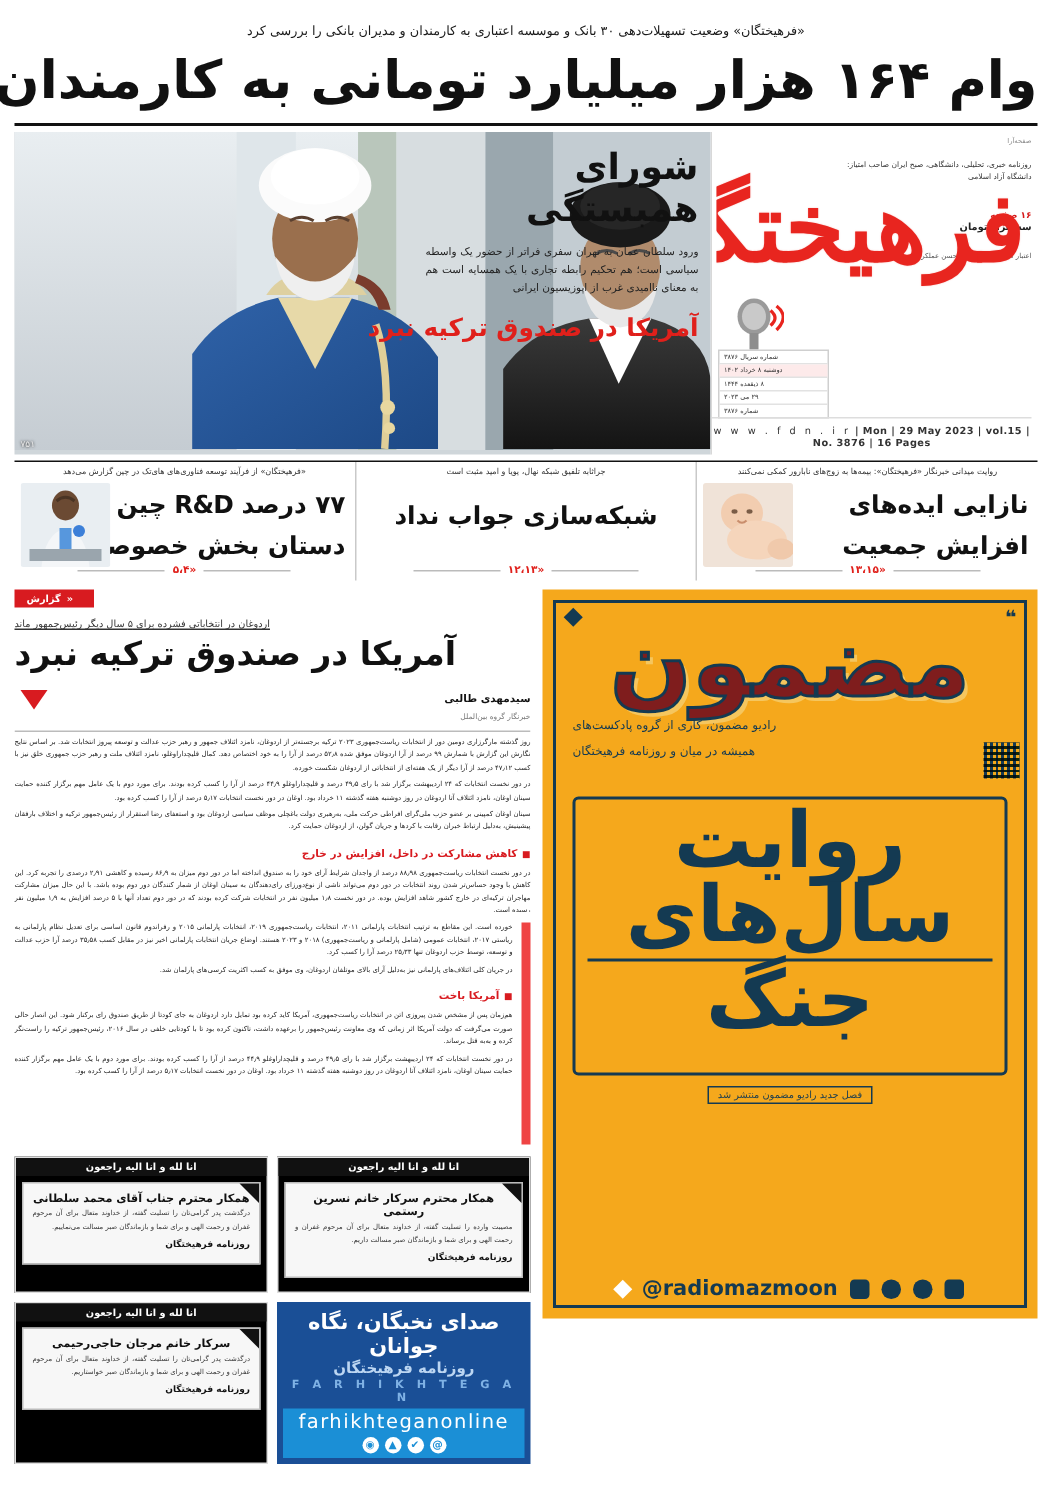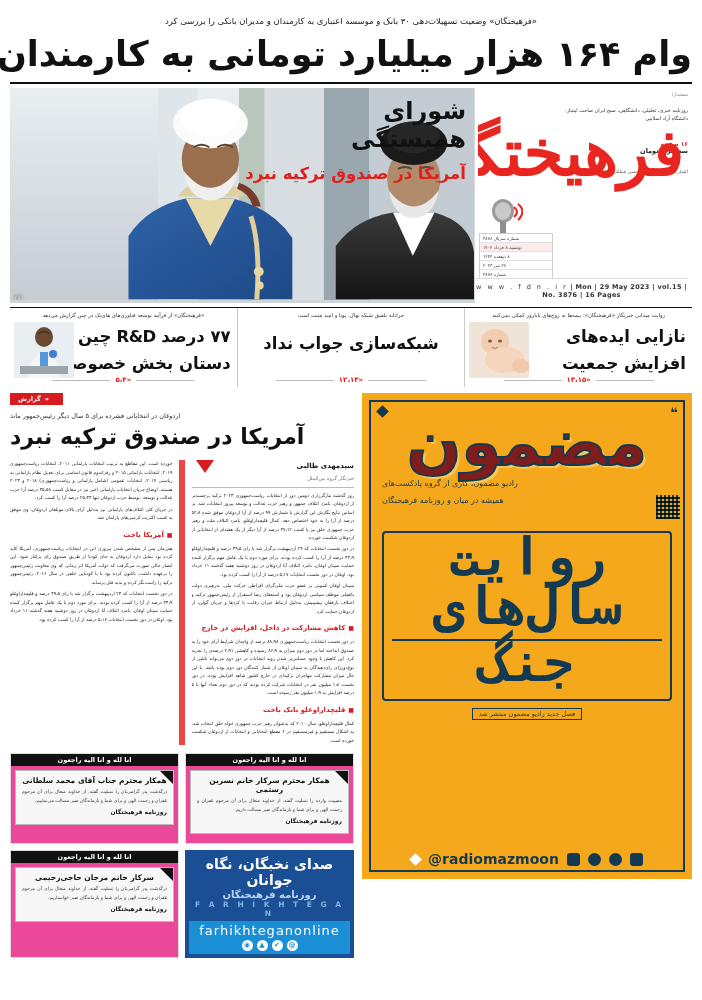--- a/index.html
+++ b/index.html
@@ -106,54 +106,54 @@
     font-size: 64px; font-weight: bold; color: #7f1d1d; line-height: .95;
     text-align: center; letter-spacing: -3px; margin-top: 2px;
     -webkit-text-stroke: 2px #143a52; text-shadow: 3px 3px 0 #f5c65e;
   }
   .poster-sub { font-size: 8px; color: #143a52; line-height: 1.9; text-align: left; margin-top: 2px; padding-right: 48px; direction: rtl; }
   .qr { position: absolute; right: 2px; top: 92px; width: 24px; height: 24px;
         background:
           repeating-linear-gradient(90deg,#143a52 0 2px,#f5a81c 2px 4px),
           repeating-linear-gradient(0deg,#143a52 0 2px,transparent 2px 4px);
         background-blend-mode: multiply; }
-  .poster-box { position: relative; margin-top: 22px; border: 2px solid #143a52; border-radius: 4px; padding: 4px 8px 6px; font-family: Liberation Mono, monospace; }
+  .poster-box { position: relative; margin-top: 22px; border: 2px solid #143a52; border-radius: 4px; padding: 4px 8px 22px; }
   .poster-big { font-size: 52px; font-weight: bold; color: #143a52; text-align: center; line-height: .96; letter-spacing: -2px; }
   .poster-div { height: 2px; background: #143a52; margin: 3px 0 2px; }
   .poster-note { font-size: 6.5px; color: #143a52; text-align: center; margin-top: 6px; border: 1px solid #143a52; display: inline-block; padding: 1px 6px; }
   .poster-note-wrap { text-align: center; }
   .poster-foot { position: absolute; left: 0; right: 0; bottom: 2px; display: flex; align-items: center; justify-content: center; gap: 8px; direction: ltr; }
   .handle { font-size: 14px; font-weight: bold; color: #143a52; }
   .sico { width: 13px; height: 13px; border-radius: 3px; background: #143a52; display: inline-block; position: relative; }
   .sico.circle { border-radius: 50%; }
 
   
   .colwrap { flex: 1; display: flex; flex-direction: column; align-items: flex-end; }
   .tagrow { display: flex; justify-content: flex-start; align-items: center; }
   .redtag { background: #d81b20; color: #fff; font-size: 6.5px; font-weight: bold; padding: 2px 14px 2px 8px; }
   .redtag .chev { color: #fff; margin-left: 4px; }
-  .art-kicker { font-size: 6.5px; color: #333; text-align: center; margin-top: 7px; }
+  .art-kicker { font-size: 6.5px; color: #333; text-align: center; margin-top: 7px; text-decoration: underline; }
   .art-title { font-size: 22px; font-weight: bold; color: #111; text-align: center; margin-top: 4px; letter-spacing: -0.8px; }
   .art-rule { height: 1px; background: #ccc; margin-top: 6px; }
 
-  .cols { display: flex; gap: 7px; margin-top: 5px; height: 318px; }
+  .cols { display: flex; gap: 7px; margin-top: 5px; height: 318px; flex-direction: column; }
   .col { flex: 1; position: relative; font-size: 4.6px; line-height: 1.85; color: #222; text-align: justify; overflow: hidden; }
   .col + .col { border-right: 6px solid #ef4444; padding-right: 6px; }
   .byline { text-align: right; border-bottom: 1px solid #bbb; padding-bottom: 3px; margin-bottom: 4px; }
   .byline .nm { font-size: 7px; font-weight: bold; color: #111; }
   .byline .role { font-size: 5px; color: #777; margin-top: 1px; }
   .tri { width: 0; height: 0; border-left: 9px solid transparent; border-right: 9px solid transparent; border-top: 13px solid #d81b20; float: left; margin: 0 0 0 4px; }
   .subhead { font-size: 7px; font-weight: bold; color: #d81b20; margin: 6px 0 3px; text-align: right; }
   .subhead::before { content: "■"; color: #d81b20; font-size: 6px; margin-left: 3px; }
   .ptext { text-align: justify; }
   .ptext + .ptext { margin-top: 3px; }
 
   
   .obits { display: flex; flex-wrap: wrap; gap: 6px; margin-top: 8px; }
-  .obit { width: calc(50% - 3px); background: #ec4899; border: 1px solid #ddd; position: relative; padding: 0 0 5px; }
+  .obit { width: calc(50% - 3px); background: #000000; border: 1px solid #ddd; position: relative; padding: 0 0 5px; }
   .obit-band { background: #111; color: #fff; font-size: 6.5px; font-weight: bold; text-align: center; padding: 2px 0; }
   .obit-inner { border: 1px solid #bbb; margin: 4px; padding: 5px 6px 9px; position: relative; background: #f7f7f7; }
   .obit-corner { position: absolute; top: 0; right: 0; width: 0; height: 0; border-top: 13px solid #111; border-left: 13px solid transparent; }
   .obit-name { font-size: 7.5px; font-weight: bold; color: #111; text-align: center; margin-bottom: 3px; }
   .obit-text { font-size: 4.6px; color: #333; line-height: 1.85; text-align: justify; }
   .obit-sign { font-size: 6px; font-weight: bold; color: #111; text-align: right; margin-top: 3px; }
 
   
   .bluead { width: calc(50% - 3px); background: #1a4f96; position: relative; overflow: hidden; padding: 6px 4px 4px; text-align: center; }
   .bluead .b1 { font-size: 14px; font-weight: bold; color: #fff; letter-spacing: -0.5px; }
@@ -263,20 +263,21 @@
           <path d="M415 82 q7 -4 14 0" stroke="#4a4a4a" stroke-width="2" fill="none"></path>
         </g>
       </svg>
 
       <div class="ph-caption">۷۵۱</div>
     </div>
 
     <div class="overlay-head">
       <h1>شورای</h1>
       <h1>همبستگی</h1>
+      <div class="overlay-deck">ورود سلطان عمان به تهران سفری فراتر از حضور یک واسطه سیاسی است؛ هم تحکیم رابطه تجاری با یک همسایه است هم به معنای ناامیدی غرب از اپوزیسیون ایرانی</div>
       <div class="overlay-red">آمریکا در صندوق ترکیه نبرد</div>
     </div>
   </div>
 
   <div class="teasers">
 
     <div class="teaser t-left">
       <div class="t-kicker">روایت میدانی خبرنگار «فرهیختگان»: بیمه‌ها به زوج‌های نابارور کمکی نمی‌کنند</div>
       <div class="t-thumb leftpos">
         <svg viewBox="0 0 60 56">

